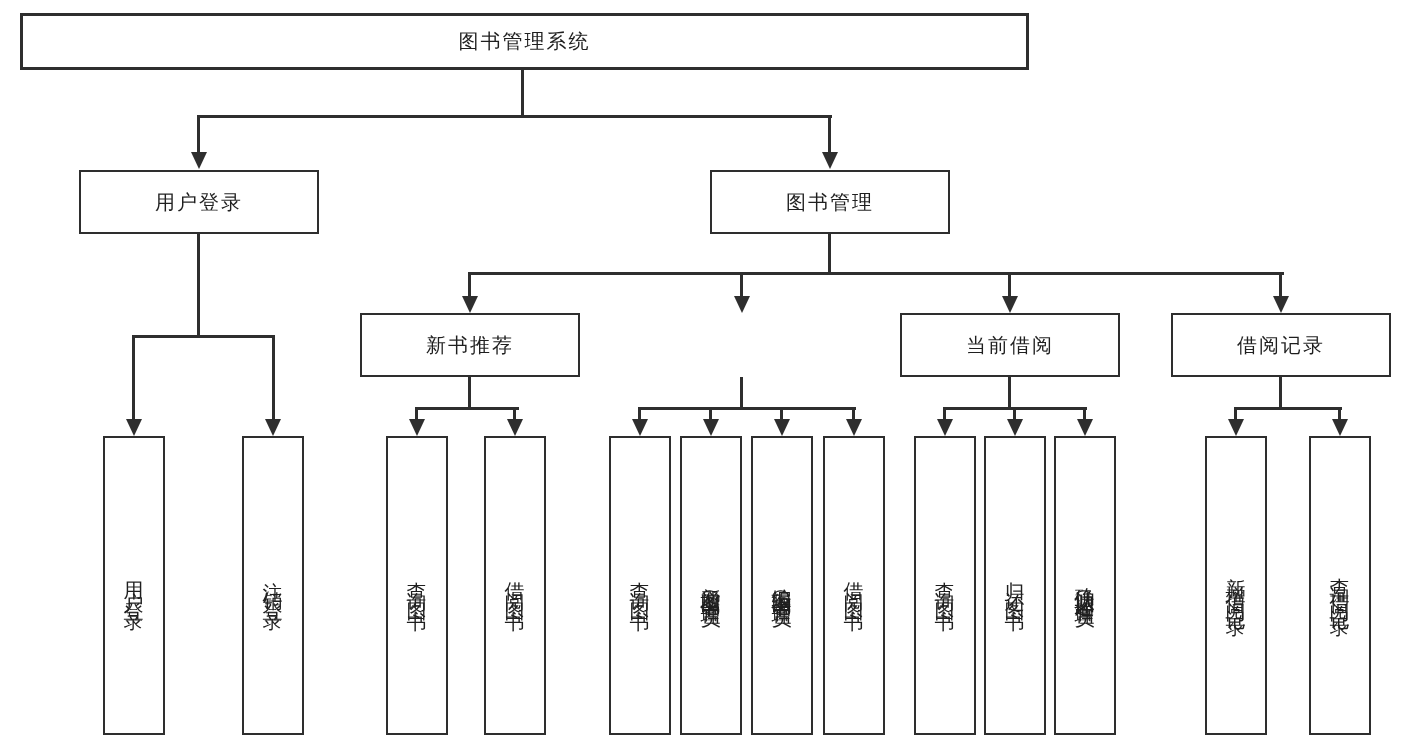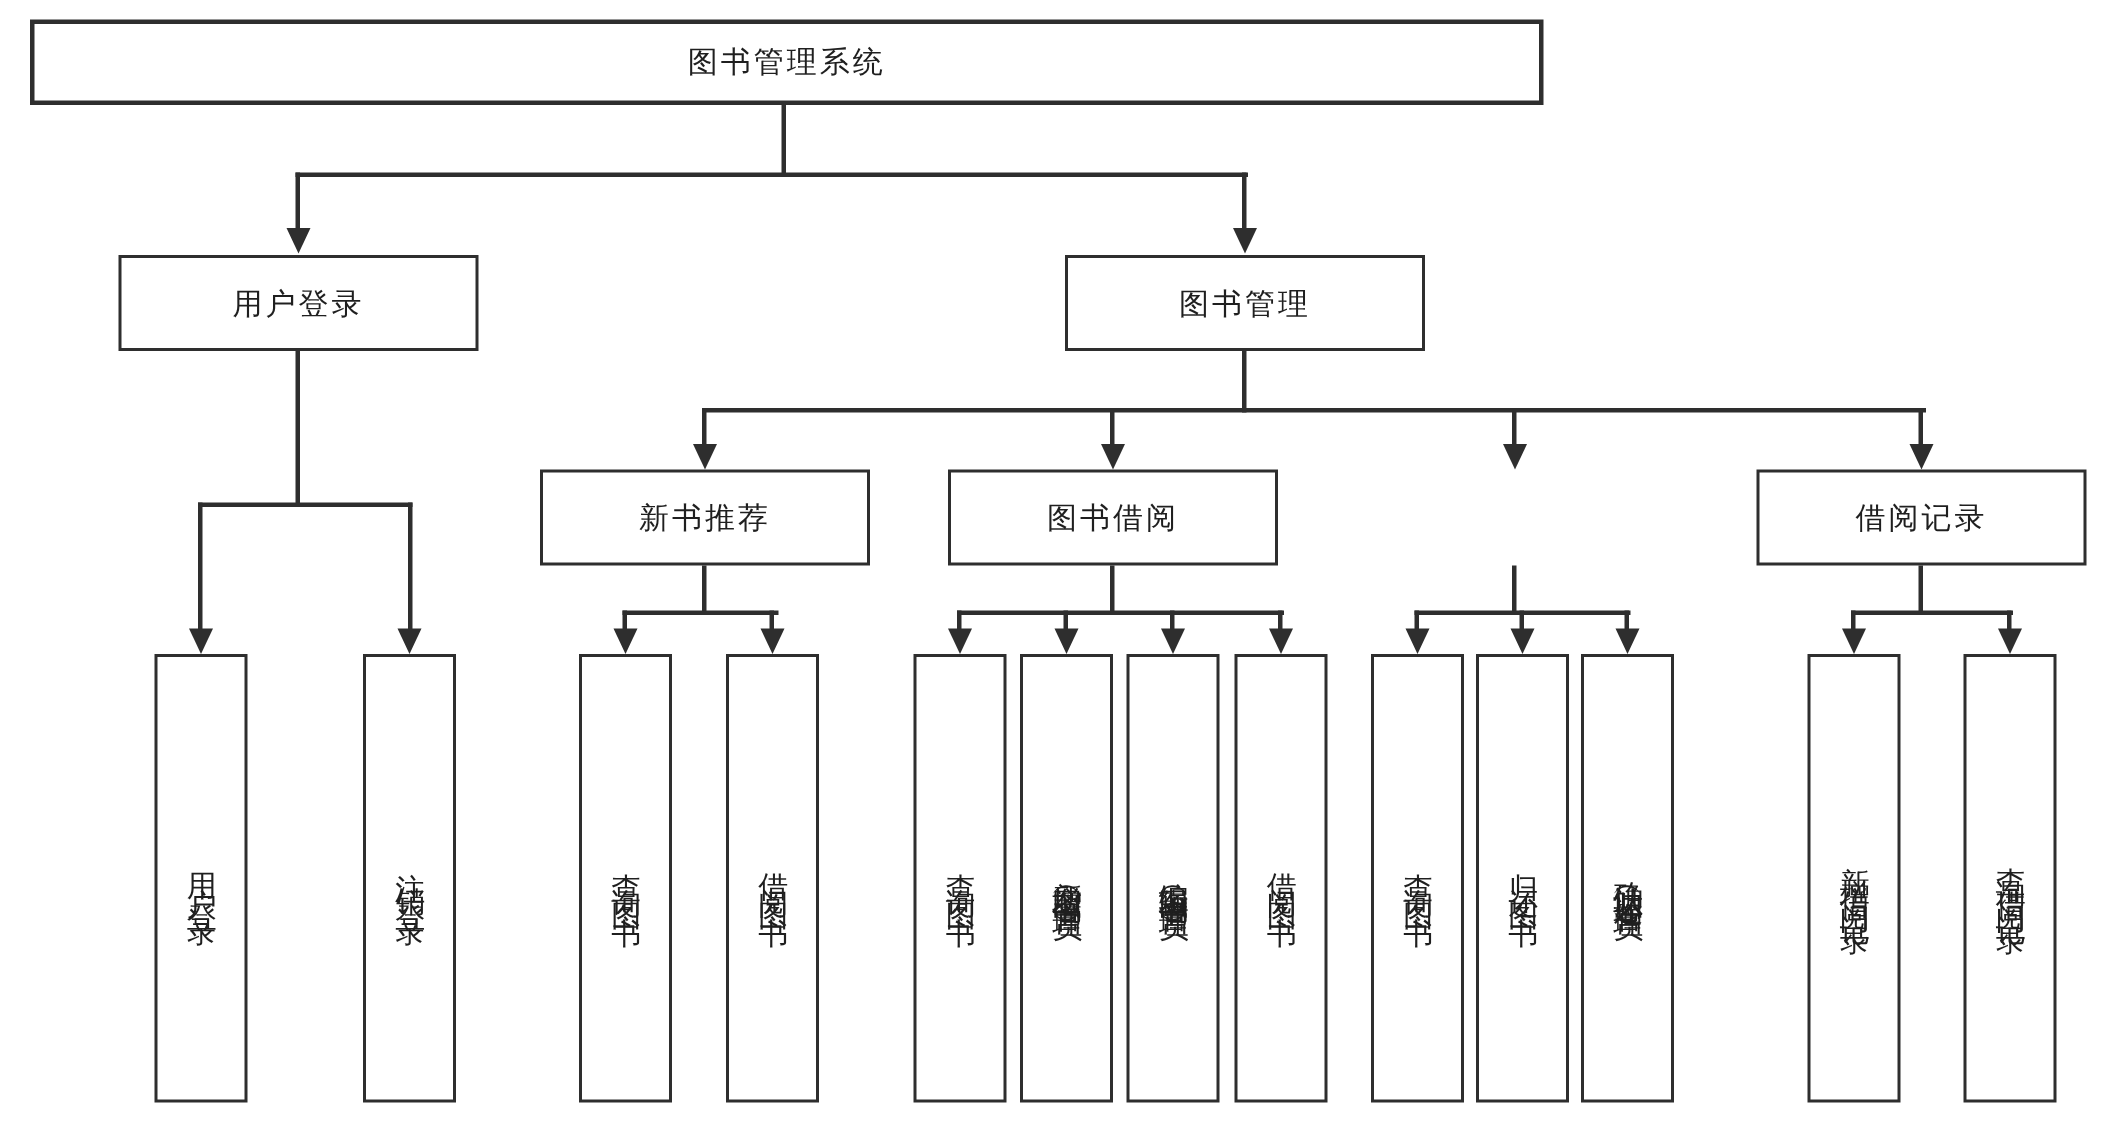--- a/index.html
+++ b/index.html
@@ -66,22 +66,22 @@
   <div class="box l2" style="left:79px">
     <span class="hlabel">用户登录</span>
   </div>
   <div class="box l2" style="left:710px">
     <span class="hlabel">图书管理</span>
   </div>
 
   <div class="box l3" style="left:360px">
     <span class="hlabel">新书推荐</span>
   </div>
-  <div class="box l3" style="left:632px">
-    <span class="hlabel">图书借阅</span>
+  <div class="box l3" style="left:900px">
+    <span class="hlabel">当前借阅</span>
   </div>
   <div class="box l3" style="left:1171px">
     <span class="hlabel">借阅记录</span>
   </div>
 
   <div class="box leaf" style="left:103px">
     <span class="vtext">用户登录</span>
   </div>
   <div class="box leaf" style="left:242px">
     <span class="vtext">注销登录</span>

